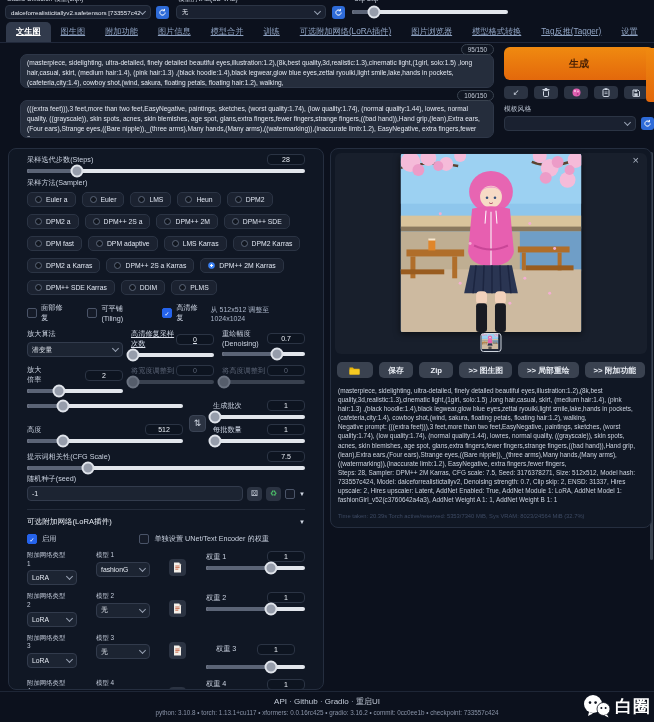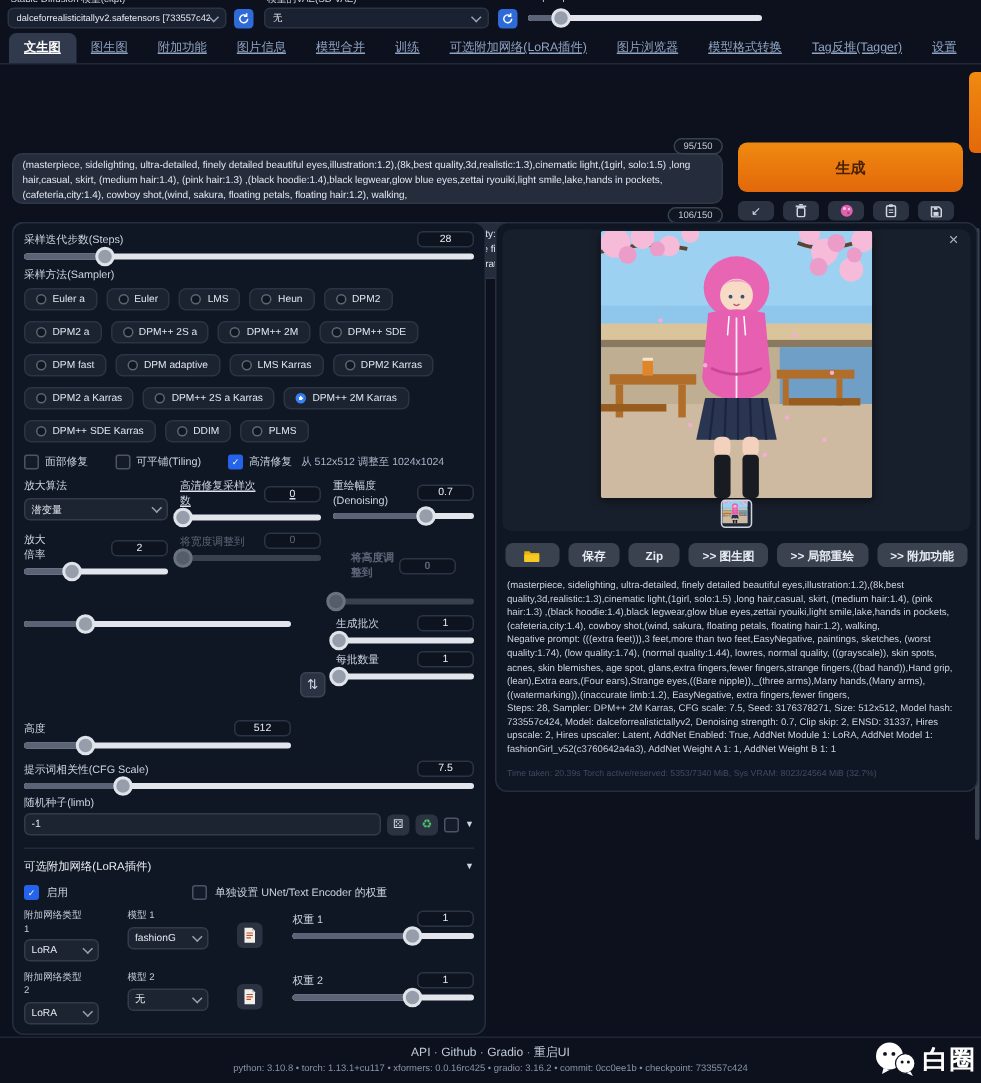--- a/index.html
+++ b/index.html
@@ -15,21 +15,21 @@
   .cr{width:4px;height:4px;border-right:1.2px solid #98a2b3;border-bottom:1.2px solid #98a2b3;
       transform:rotate(45deg);margin-top:-2px;flex:0 0 auto;}
   .bluebtn{position:absolute;width:13px;height:13px;background:#2e6bd8;border:none;border-radius:3px;
            display:flex;align-items:center;justify-content:center;padding:0;cursor:pointer;}
   
   .tabbar{position:absolute;top:22px;left:0;right:0;height:21px;display:flex;align-items:flex-end;
           padding-left:6px;border-bottom:1px solid #20283a;box-sizing:border-box;}
   .tab{padding:4px 10px 5px;font-size:8.2px;color:#8fa3c2;white-space:nowrap;cursor:pointer;text-decoration:underline;}
   .tab.active{background:#313a4c;color:#fff;font-weight:bold;border-radius:5px 5px 0 0;}
   
-  .promptsec{position:absolute;top:44px;left:0;right:0;height:104px;margin-top:48px;}
+  .promptsec{position:absolute;top:44px;left:12px;right:0;height:104px;}
   .pcol{position:absolute;left:8px;width:474px;top:0;}
   .cntrow{display:flex;justify-content:flex-end;height:10px;align-items:center;}
   .counter{background:#101622;border:1px solid #39424f;border-radius:7px;color:#c3cad6;
            font-size:6.3px;padding:0 6px;line-height:9px;}
   .ptext{background:#252d3c;border:1px solid #2e3748;border-radius:7px;padding:3px 6px;
          font-size:6.6px;line-height:1.5;color:#e2e7f0;overflow:hidden;box-sizing:border-box;}
   .ptext.pos{height:34px;}
   .ptext.neg{height:38px;}
   .gcol{position:absolute;left:492px;width:150px;top:0;}
   .genbtn{width:100%;height:33px;margin-top:3px;border:none;border-radius:6px;cursor:pointer;
@@ -42,21 +42,21 @@
   .styledd{flex:1;height:13px;background:#1a2130;border:1px solid #2b3444;border-radius:4px;
            display:flex;align-items:center;justify-content:flex-end;padding:0 5px;}
   .bluebtn2{width:13px;height:13px;background:#2e6bd8;border:none;border-radius:3px;
             display:flex;align-items:center;justify-content:center;padding:0;cursor:pointer;flex:0 0 auto;}
   .sliver{position:absolute;right:0;top:48px;width:8px;height:54px;border-radius:4px 0 0 4px;
           background:linear-gradient(#f08a10,#e3680b);}
   .scrollstrip{position:absolute;right:1px;top:152px;width:3px;height:408px;background:#39424f;border-radius:2px;}
   
   .main{position:absolute;top:148px;left:8px;right:2px;display:flex;gap:6px;align-items:flex-start;}
   .panel{border:1px solid #252e3f;border-radius:8px;background:#101724;box-sizing:border-box;}
-  .panel.left{width:316px;height:542px;padding:4px 7px;overflow:hidden;}
+  .panel.left{width:316px;height:542px;padding:4px 18px;overflow:hidden;}
   .panel.right{flex:1;height:380px;padding:4px;position:relative;}
   
   .lrow{display:flex;justify-content:space-between;align-items:center;margin:3px 0 2px;}
   .lbl{font-size:7.2px;color:#cbd3e1;}
   .lbl.dim{color:#5d6678;}
   .num{font-size:7px;color:#e8ecf3;background:#0d1420;border:1px solid #2b3444;border-radius:4px;
        padding:1px 0;min-width:36px;text-align:center;}
   .num.dim{color:#5d6678;}
   .slider{position:relative;height:4px;background:#e2e6ec;border-radius:2px;margin:4px 0 3px;cursor:pointer;}
   .slider .fill{position:absolute;left:0;top:0;bottom:0;background:#5b6476;border-radius:2px;}
@@ -453,21 +453,21 @@
         <div>
           <div class="lrow" style="margin:0;">
               <span class="lbl dim">将宽度调整到</span>
               <span class="num dim">0</span>
             </div>
           <div class="slider disabled">
               <i class="dot" style="left:2%"></i>
             </div>
         </div>
         <div>
-          <div class="lrow" style="margin:12px;font-weight:bold;">
+          <div class="lrow" style="margin:0;">
               <span class="lbl dim">将高度调整到</span>
               <span class="num dim">0</span>
             </div>
           <div class="slider disabled">
               <i class="dot" style="left:2%"></i>
             </div>
         </div>
       </div>
 
       <div class="whgrid">
@@ -481,21 +481,21 @@
         <div style="grid-column:3;grid-row:1;">
           <div class="lrow" style="margin:0;">
               <span class="lbl">生成批次</span>
               <span class="num">1</span>
             </div>
           <div class="slider">
               <i class="fill" style="width:2%"></i>
               <i class="dot" style="left:2%"></i>
             </div>
         </div>
-        <div style="grid-column:1;grid-row:2;margin-top:46px;">
+        <div style="grid-column:1;grid-row:2;">
           <div class="lrow" style="margin:2px 0 0;">
               <span class="lbl">高度</span>
               <span class="num">512</span>
             </div>
           <div class="slider">
               <i class="fill" style="width:23%"></i>
               <i class="dot" style="left:23%"></i>
             </div>
         </div>
         <div style="grid-column:3;grid-row:2;">
@@ -512,21 +512,21 @@
 
       <div class="lrow" style="margin-top:5px;">
         <span class="lbl">提示词相关性(CFG Scale)</span>
         <span class="num">7.5</span>
       </div>
       <div class="slider">
           <i class="fill" style="width:22%"></i>
           <i class="dot" style="left:22%"></i>
         </div>
 
-      <div class="lbl" style="margin-top:4px;">随机种子(limb)</div>
+      <div class="lbl" style="margin-top:4px;">随机种子(seed)</div>
       <div class="seedrow">
         <div class="seedinput">-1</div>
         <button class="sqbtn">⚄</button>
         <button class="sqbtn green">♻</button>
         <span class="cb"></span>
         <span class="tri">▼</span>
       </div>
 
       <div class="acc">
         <span>可选附加网络(LoRA插件)</span>

